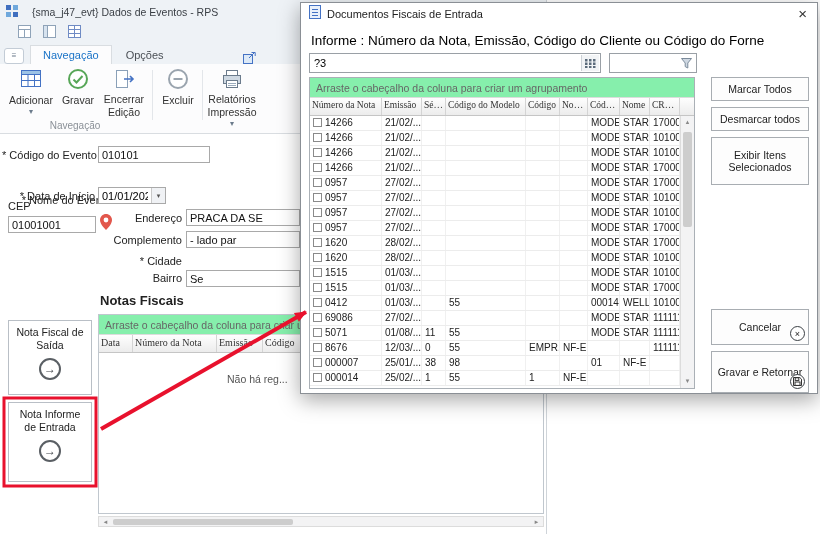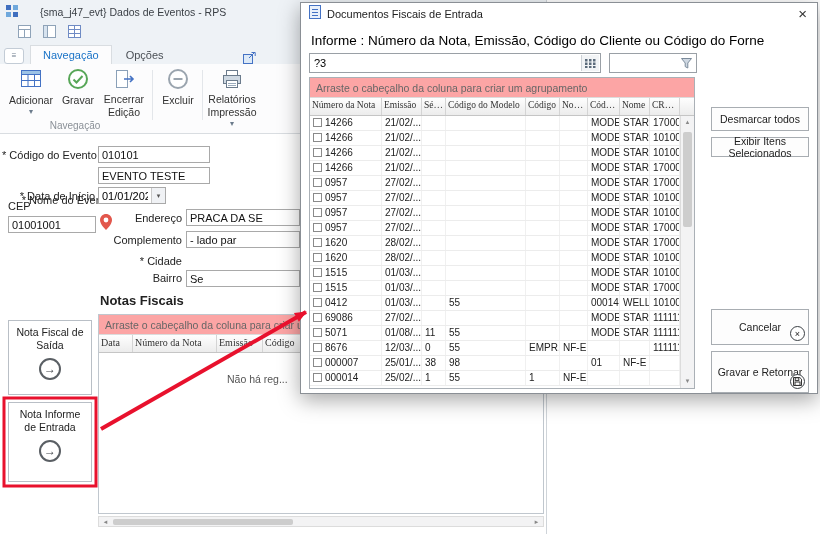--- a/index.html
+++ b/index.html
@@ -3,21 +3,21 @@
 <meta charset="utf-8">
 <style>
   * { margin:0; padding:0; box-sizing:border-box; }
   html,body { width:820px; height:534px; }
   body { font-family:"Liberation Sans", sans-serif; background:#fff; position:relative; overflow:hidden; color:#222; }
   .abs { position:absolute; }
 
   
   .main-window { position:absolute; left:0; top:0; width:547px; height:534px; background:#fff; border-right:1px solid #cfd4d9; }
   .topchrome { position:absolute; left:0; top:0; width:100%; height:44px; background:#eef2f6; }
-  .titlebar { position:absolute; left:0; top:0; width:100%; height:20px; display:flex; align-items:center; gap:22px; padding:12px 6px; }
+  .titlebar { position:absolute; left:0; top:0; width:100%; height:20px; display:flex; align-items:center; gap:14px; padding:12px 6px; }
   .title-text { font-size:10.5px; color:#3a3f45; white-space:nowrap; }
   .qat { position:absolute; left:18px; top:24px; display:flex; gap:12px; align-items:center; }
   .tabrow { position:absolute; left:0; top:44px; width:100%; height:20px; background:#eef2f6; display:flex; align-items:flex-end; gap:2px; padding-left:4px; }
   .navbox { width:20px; height:16px; border:1px solid #c3ccd6; background:#fff; border-radius:3px; font-size:8px; color:#6b7b8c; text-align:center; line-height:14px; margin-right:4px; cursor:pointer; }
   .tab { font-size:11px; padding:3px 12px 3px 12px; color:#4a4f55; cursor:pointer; }
   .tab.active { background:#fcfcfd; border:1px solid #d9dde1; border-bottom:none; color:#1a73c7; }
   .ribbon { position:absolute; left:0; top:64px; width:100%; height:70px; background:#fcfcfd; border-bottom:1px solid #d9dde1; }
   .rbtn { position:absolute; top:4px; display:flex; flex-direction:column; align-items:center; gap:2px; font-size:10.5px; color:#333; cursor:pointer; text-align:center; }
   .rbtn .lbl { line-height:12px; white-space:nowrap; }
   .rbtn .lbl2 { line-height:11px; }
@@ -28,21 +28,21 @@
   .flabel { position:absolute; font-size:11px; color:#222; text-align:right; white-space:nowrap; }
   .flabel.la { text-align:left; }
   input.finput { position:absolute; height:17px; border:1px solid #a9a9a9; background:#fff; font-size:11px; padding:0 3px; font-family:"Liberation Sans",sans-serif; color:#111; }
   .combo { position:absolute; height:17px; display:flex; border:1px solid #a9a9a9; background:#fff; }
   .combo input { border:none; outline:none; width:52px; font-size:11px; padding:0 3px; font-family:inherit; }
   .combo .drop { width:14px; background:#f0f2f5; border-left:1px solid #c9c9c9; font-size:7px; color:#555; text-align:center; line-height:15px; cursor:pointer; }
 
   .section-title { position:absolute; font-size:13px; font-weight:bold; color:#222; }
 
   .grid { position:absolute; background:#fff; border:1px solid #c0c7ce; overflow:hidden; }
-  .ghint { height:20px; line-height:20px; padding-left:6px; font-size:10.5px; color:#666; background:#fca5a5; border-bottom:1px solid #dcdcdc; white-space:nowrap; overflow:hidden; }
+  .ghint { height:20px; line-height:20px; padding-left:6px; font-size:10.5px; color:#666; background:#86efac; border-bottom:1px solid #dcdcdc; white-space:nowrap; overflow:hidden; }
   .ghead-row { display:flex; height:18px; background:linear-gradient(#fefefe,#ececec); border-bottom:1px solid #c5c5c5; }
   .ghead-cell { font-size:9.5px; color:#333; padding:2px 2px; border-right:1px solid #d4d4d4; white-space:nowrap; overflow:hidden; text-overflow:ellipsis; flex-shrink:0;font-family:Liberation Serif, serif; }
   .ghead-fill { flex:1; }
   .grow { display:flex; height:15px; border-bottom:1px solid #ececec; }
   .gcell { font-size:10px; color:#222; padding:0 3px; line-height:14px; border-right:1px solid #f0f0f0; white-space:nowrap; overflow:hidden; flex-shrink:0; }
   .cb { display:inline-block; width:9px; height:9px; border:1px solid #8a8a8a; background:#fff; margin-right:3px; vertical-align:-1px; cursor:pointer; }
   .empty-text { position:absolute; font-size:10.5px; color:#555; }
 
   .vscroll { position:absolute; right:0; width:14px; background:#f3f3f4; border-left:1px solid #dcdcdc; }
   .vscroll .sarrow { height:13px; font-size:6px; color:#888; text-align:center; line-height:13px; cursor:pointer; }
@@ -167,21 +167,20 @@
     <span class="abs" style="left:243px;top:50px;">
       <svg width="13" height="12">
           <rect x="0.5" y="2.5" width="9" height="9" fill="#dce9f7" stroke="#4472c4"></rect>
           <path d="M6 6 L12 0 M8.5 0.5 H12.2 V4" stroke="#4472c4" fill="none"></path>
         </svg>
     </span>
 
     <label class="flabel" style="left:2px;top:149px;width:93px;">* Código do Evento</label>
     <input class="finput" style="left: 98px; top: 146px; width: 112px;" value="010101">
     <label class="flabel" style="left:18px;top:170px;width:93px;margin-top:24px;">* Nome do Evento</label>
-    <input class="finput" style="left: 98px; top: 167px; width: 112px;" value="EVENTO TESTE">
     <label class="flabel" style="left:2px;top:190px;width:93px;">* Data de Início</label>
     <div class="combo" style="left:98px;top:187px;width:68px;">
       <input value="01/01/2026" style="">
       <span class="drop"><span>▾</span></span>
     </div>
     <label class="flabel la" style="left:8px;top:200px;width:60px;">CEP</label>
     <input class="finput" style="left: 8px; top: 216px; width: 88px;" value="01001001">
     <span class="abs" style="left:100px;top:214px;">
       <svg width="12" height="16" viewBox="0 0 12 16">
           <path d="M6 0 C2.7 0 0 2.7 0 6 C0 10.5 6 16 6 16 C6 16 12 10.5 12 6 C12 2.7 9.3 0 6 0 Z" fill="#e2574c"></path>
@@ -480,22 +479,23 @@
             <div class="gcell" style="width: 30px;"></div>
           </div>
         </div>
       <div class="vscroll" style="top:38px;bottom:0;">
         <div class="sarrow">▲</div>
         <div class="thumb" style="top:16px;height:95px;"></div>
         <div class="sarrow" style="position:absolute;bottom:0;width:100%;">▼</div>
       </div>
     </div>
 
+    <div class="rp-btn" style="top:74px;height:24px;">Marcar Todos</div>
     <div class="rp-btn" style="top:104px;height:24px;">Desmarcar todos</div>
-    <div class="rp-btn" style="top:134px;height:20px;">Exibir Itens Selecionados</div>
+    <div class="rp-btn" style="top:134px;height:48px;">Exibir Itens Selecionados</div>
     <div class="rp-btn" style="top:306px;height:36px;">
       <span>Cancelar</span>
       <span class="corner-ico">
           <span>×</span>
         </span>
     </div>
     <div class="rp-btn" style="top:348px;height:42px;">
       <span>Gravar e Retornar</span>
       <span class="corner-ico">
         <svg width="9" height="9" viewBox="0 0 9 9">

